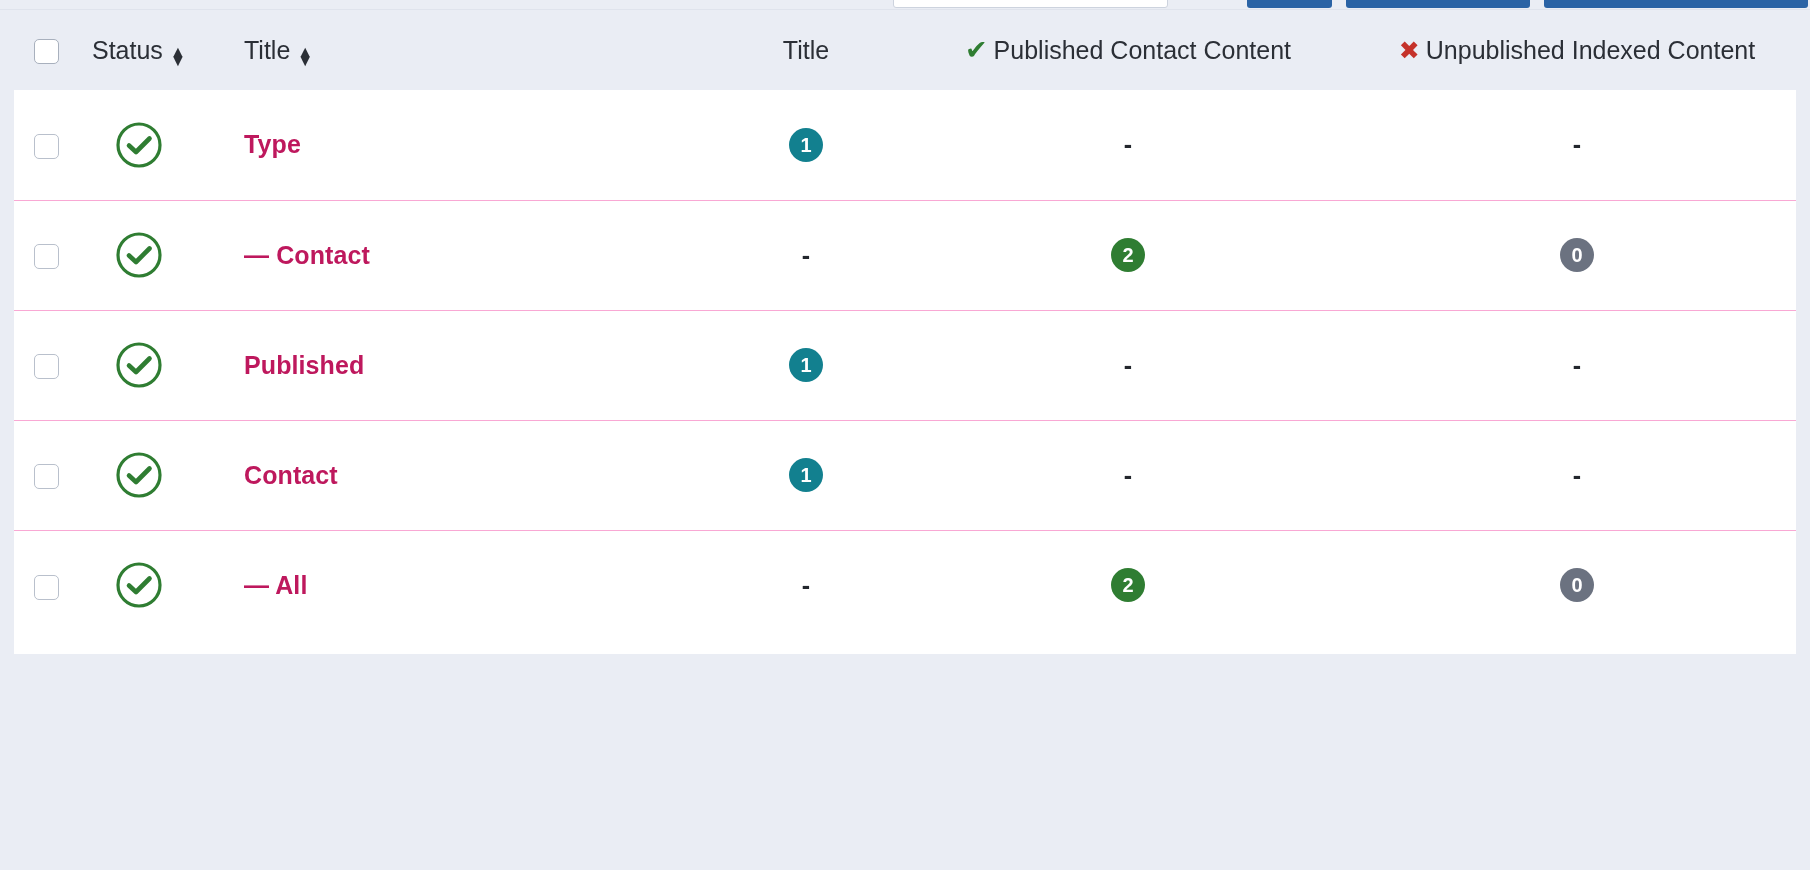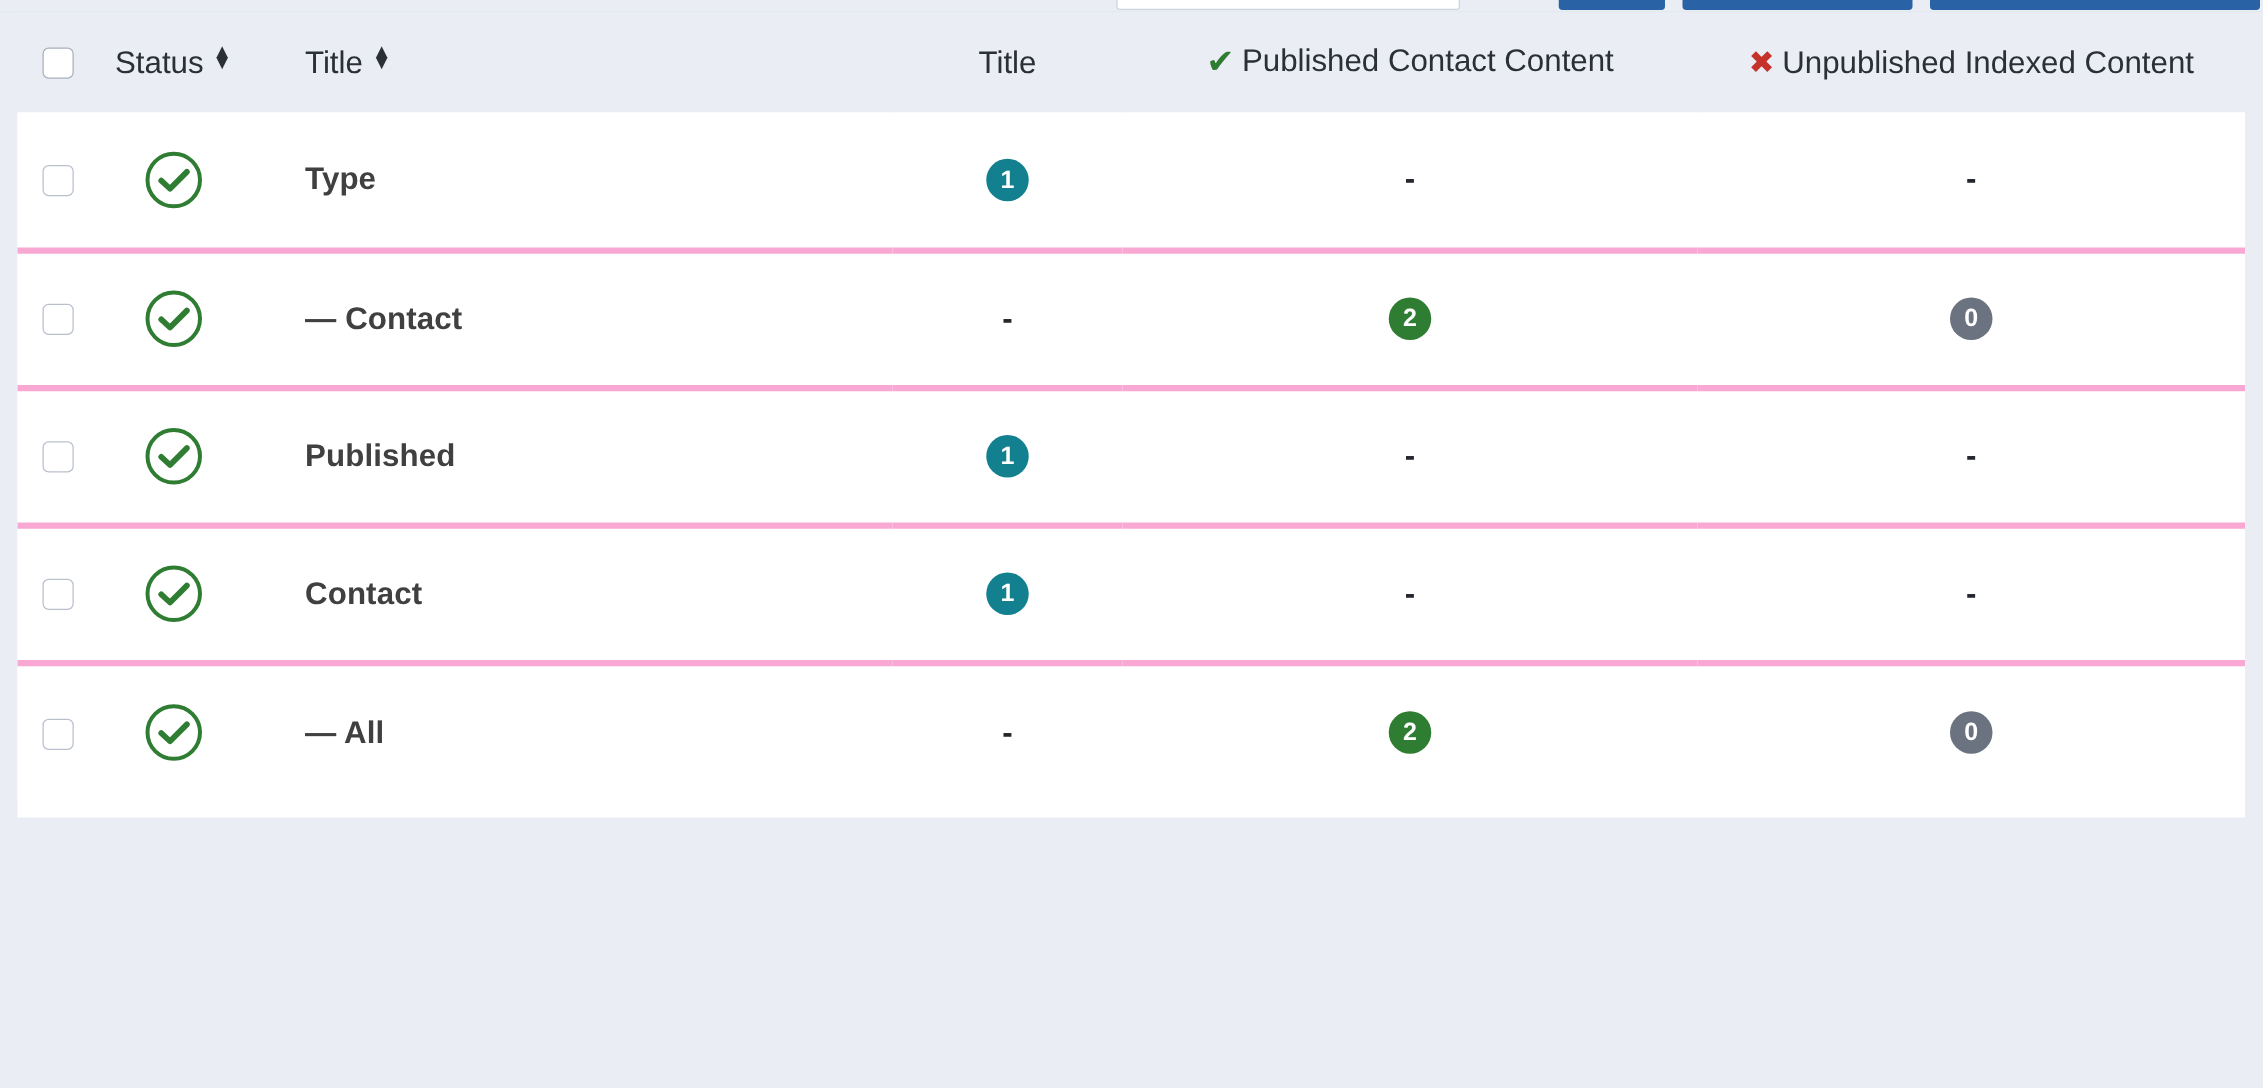--- a/index.html
+++ b/index.html
@@ -82,21 +82,21 @@
   }
   thead th.th-check { text-align: left; padding-left: 20px; }
   thead th.th-status { text-align: left; }
   thead th.th-title { text-align: left; }
   thead th.th-maps { text-align: center; }
   thead th.th-pub { text-align: center; }
   thead th.th-unpub { text-align: center; }
 
   .sort-label {
     display: inline-flex;
-    align-items: flex-start;
+    align-items: flex-end;
     gap: 7px;
     cursor: pointer;
     white-space: nowrap;
   }
   .sort-arrows {
     display: inline-flex;
     flex-direction: column;
     line-height: 0.58;
     font-size: 16px;
     color: #2b2f36;
@@ -126,33 +126,33 @@
   
   tbody {
     background: #ffffff;
   }
   tbody tr {
     background: #ffffff;
   }
   tbody td {
     height: 110px;
     vertical-align: middle;
-    border-top: 5px solid #f9a8d4;
+    border-top: 1px solid #f9a8d4;
     padding: 0;
     font-size: 25px;
     color: #23272d;
   }
   tbody tr:first-child td { border-top: none; }
 
   td.td-check { padding-left: 20px; }
   td.td-status { text-align: left; padding-left: 22px; }
   td.td-title {
     font-weight: bold;
     font-size: 25px;
-    color: #404040;
+    color: #be185d;
     letter-spacing: 0.1px;
     margin-top: 20px;
   }
   td.td-num { text-align: center; }
 
   
   .cbx {
     width: 25px;
     height: 25px;
     border: 1px solid #b9c0cc;

